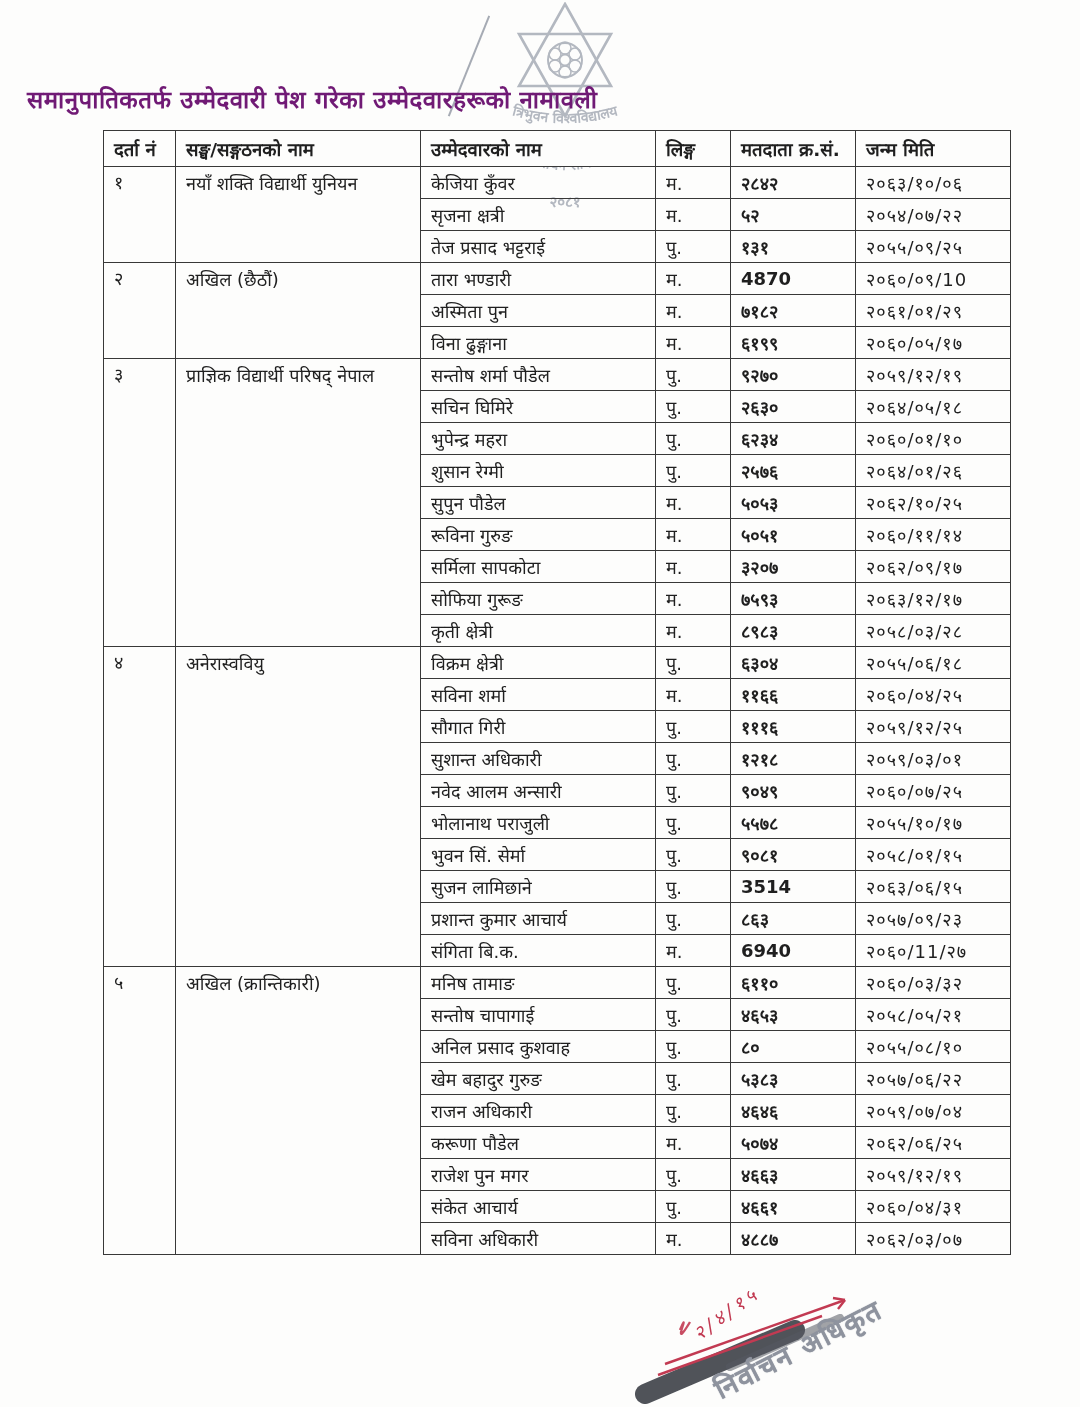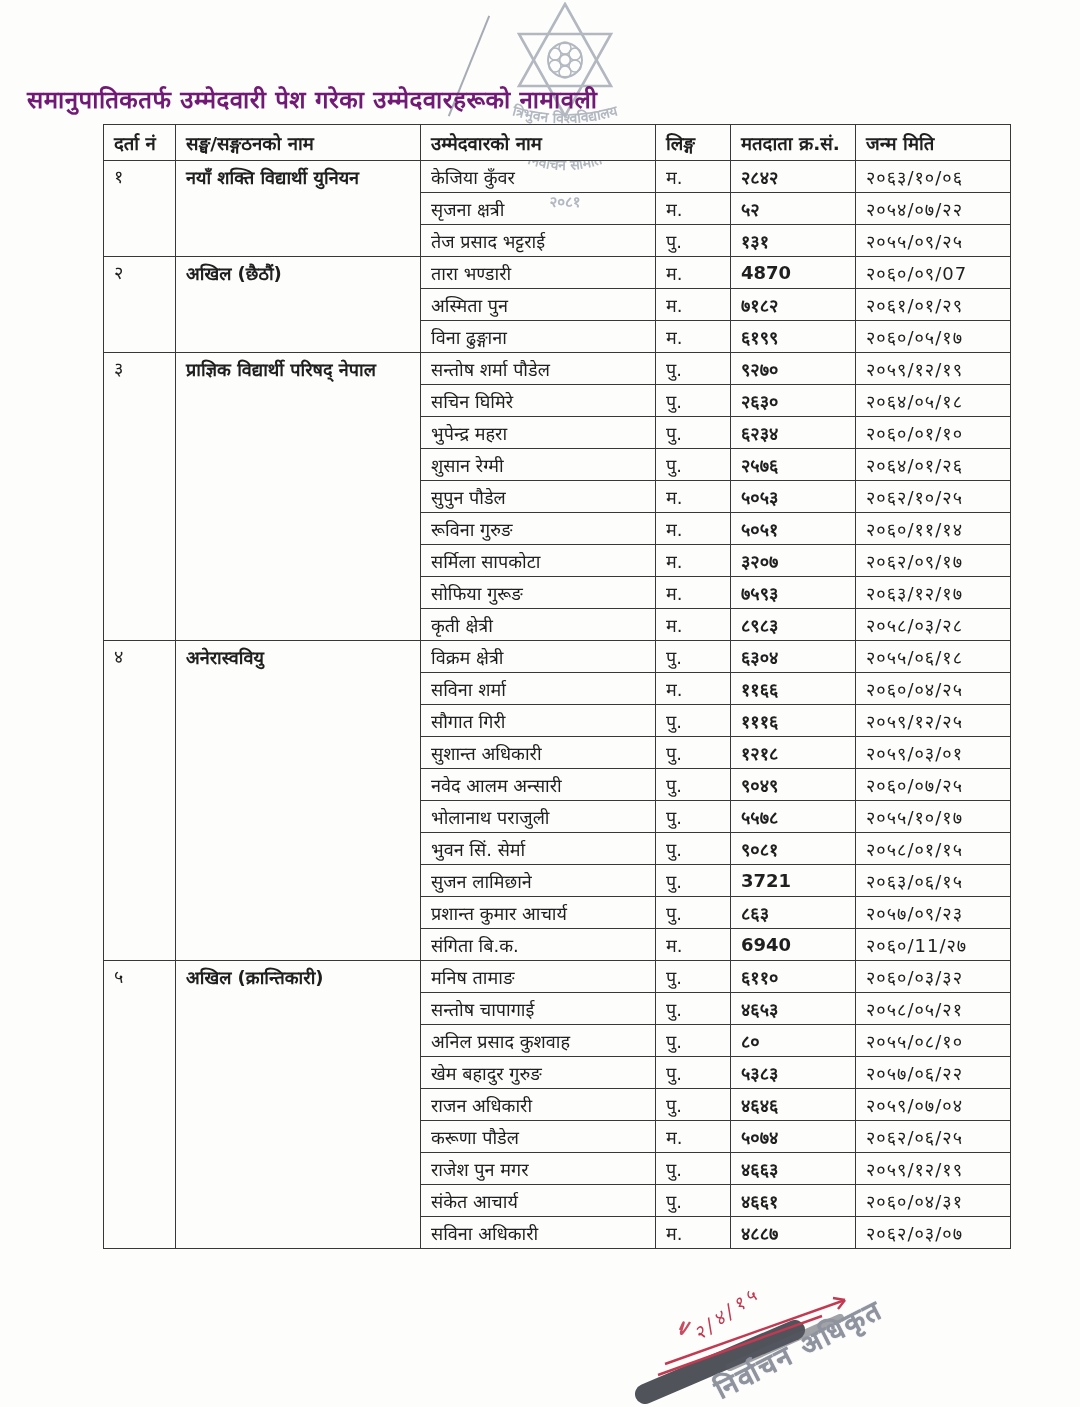--- a/index.html
+++ b/index.html
@@ -34,42 +34,42 @@
     width: 100%;
     text-align: left;
     font-size: 24px; font-weight: bold;
     letter-spacing: 0.5px;
     color: #701a75;
     padding-left: 27px;
   }
 
   
   table.doc {
-    position: absolute; left: 103px; top: 124px;
+    position: absolute; left: 103px; top: 130px;
     width: 907px;
     border-collapse: collapse;
     table-layout: fixed;
     font-size: 18px;
   }
   table.doc th, table.doc td {
     border: 1.6px solid #383838;
     padding: 3px 8px 3px 10px;
     text-align: left;
     overflow: hidden;
     white-space: nowrap;
   }
   table.doc th {
     font-weight: bold;
     font-size: 18.5px;
     height: 36px;
     background: #fdfdfc;
   }
   table.doc td { height: 32px; }
   td.regno { vertical-align: top; padding-top: 6px; }
-  td.org   { vertical-align: top; padding-top: 6px; white-space: normal; line-height: 1.6; font-weight: bold; }
+  td.org   { vertical-align: top; padding-top: 6px; white-space: normal; line-height: 1.6; }
   td.gender { padding-left: 14px; }
   td.voter  { padding-left: 10px; font-weight: bold; }
   td.dob    { padding-left: 12px; letter-spacing: 1px; }
 
   
   .footer-marks {
     position: absolute; left: 610px; top: 1272px;
     width: 350px; height: 135px;
     pointer-events: none;
   }
@@ -165,21 +165,21 @@
           <td class="gender">पु.</td>
           <td class="voter">१३१</td>
           <td class="dob">२०५५/०९/२५</td>
         </tr>
         <tr>
           <td class="regno" rowspan="3">२</td>
           <td class="org" rowspan="3">अखिल (छैठौं)</td>
           <td class="name">तारा भण्डारी</td>
           <td class="gender">म.</td>
           <td class="voter">4870</td>
-          <td class="dob">२०६०/०९/07</td>
+          <td class="dob">२०६०/०९/10</td>
         </tr>
         <tr>
           <td class="name">अस्मिता पुन</td>
           <td class="gender">म.</td>
           <td class="voter">७१८२</td>
           <td class="dob">२०६१/०१/२९</td>
         </tr>
         <tr>
           <td class="name">विना ढुङ्गाना</td>
           <td class="gender">म.</td>
@@ -282,21 +282,21 @@
         </tr>
         <tr>
           <td class="name">भुवन सिं. सेर्मा</td>
           <td class="gender">पु.</td>
           <td class="voter">९०८१</td>
           <td class="dob">२०५८/०१/१५</td>
         </tr>
         <tr>
           <td class="name">सुजन लामिछाने</td>
           <td class="gender">पु.</td>
-          <td class="voter">3721</td>
+          <td class="voter">3514</td>
           <td class="dob">२०६३/०६/१५</td>
         </tr>
         <tr>
           <td class="name">प्रशान्त कुमार आचार्य</td>
           <td class="gender">पु.</td>
           <td class="voter">८६३</td>
           <td class="dob">२०५७/०९/२३</td>
         </tr>
         <tr>
           <td class="name">संगिता बि.क.</td>

